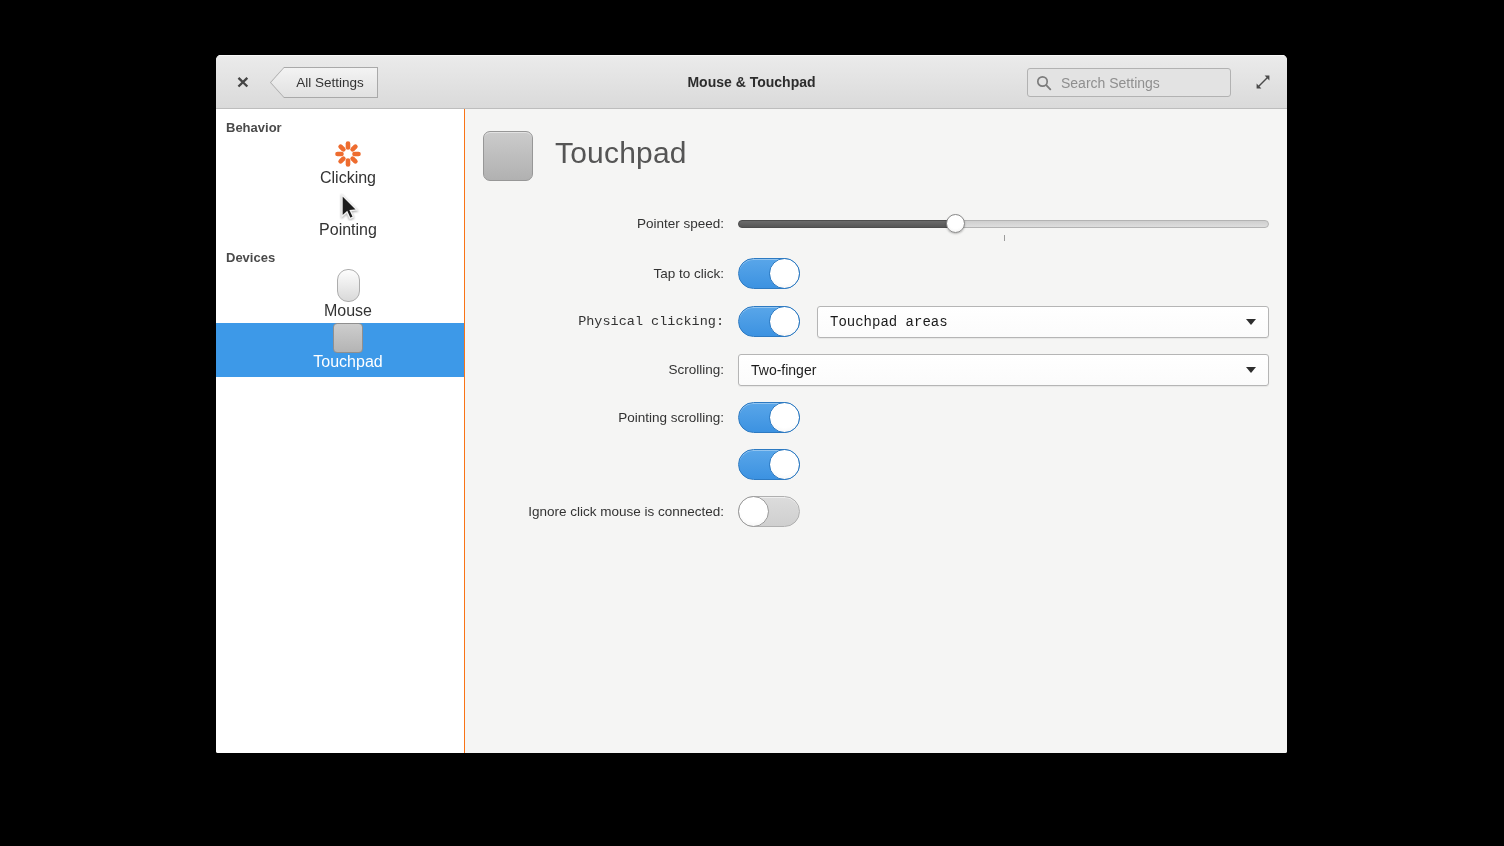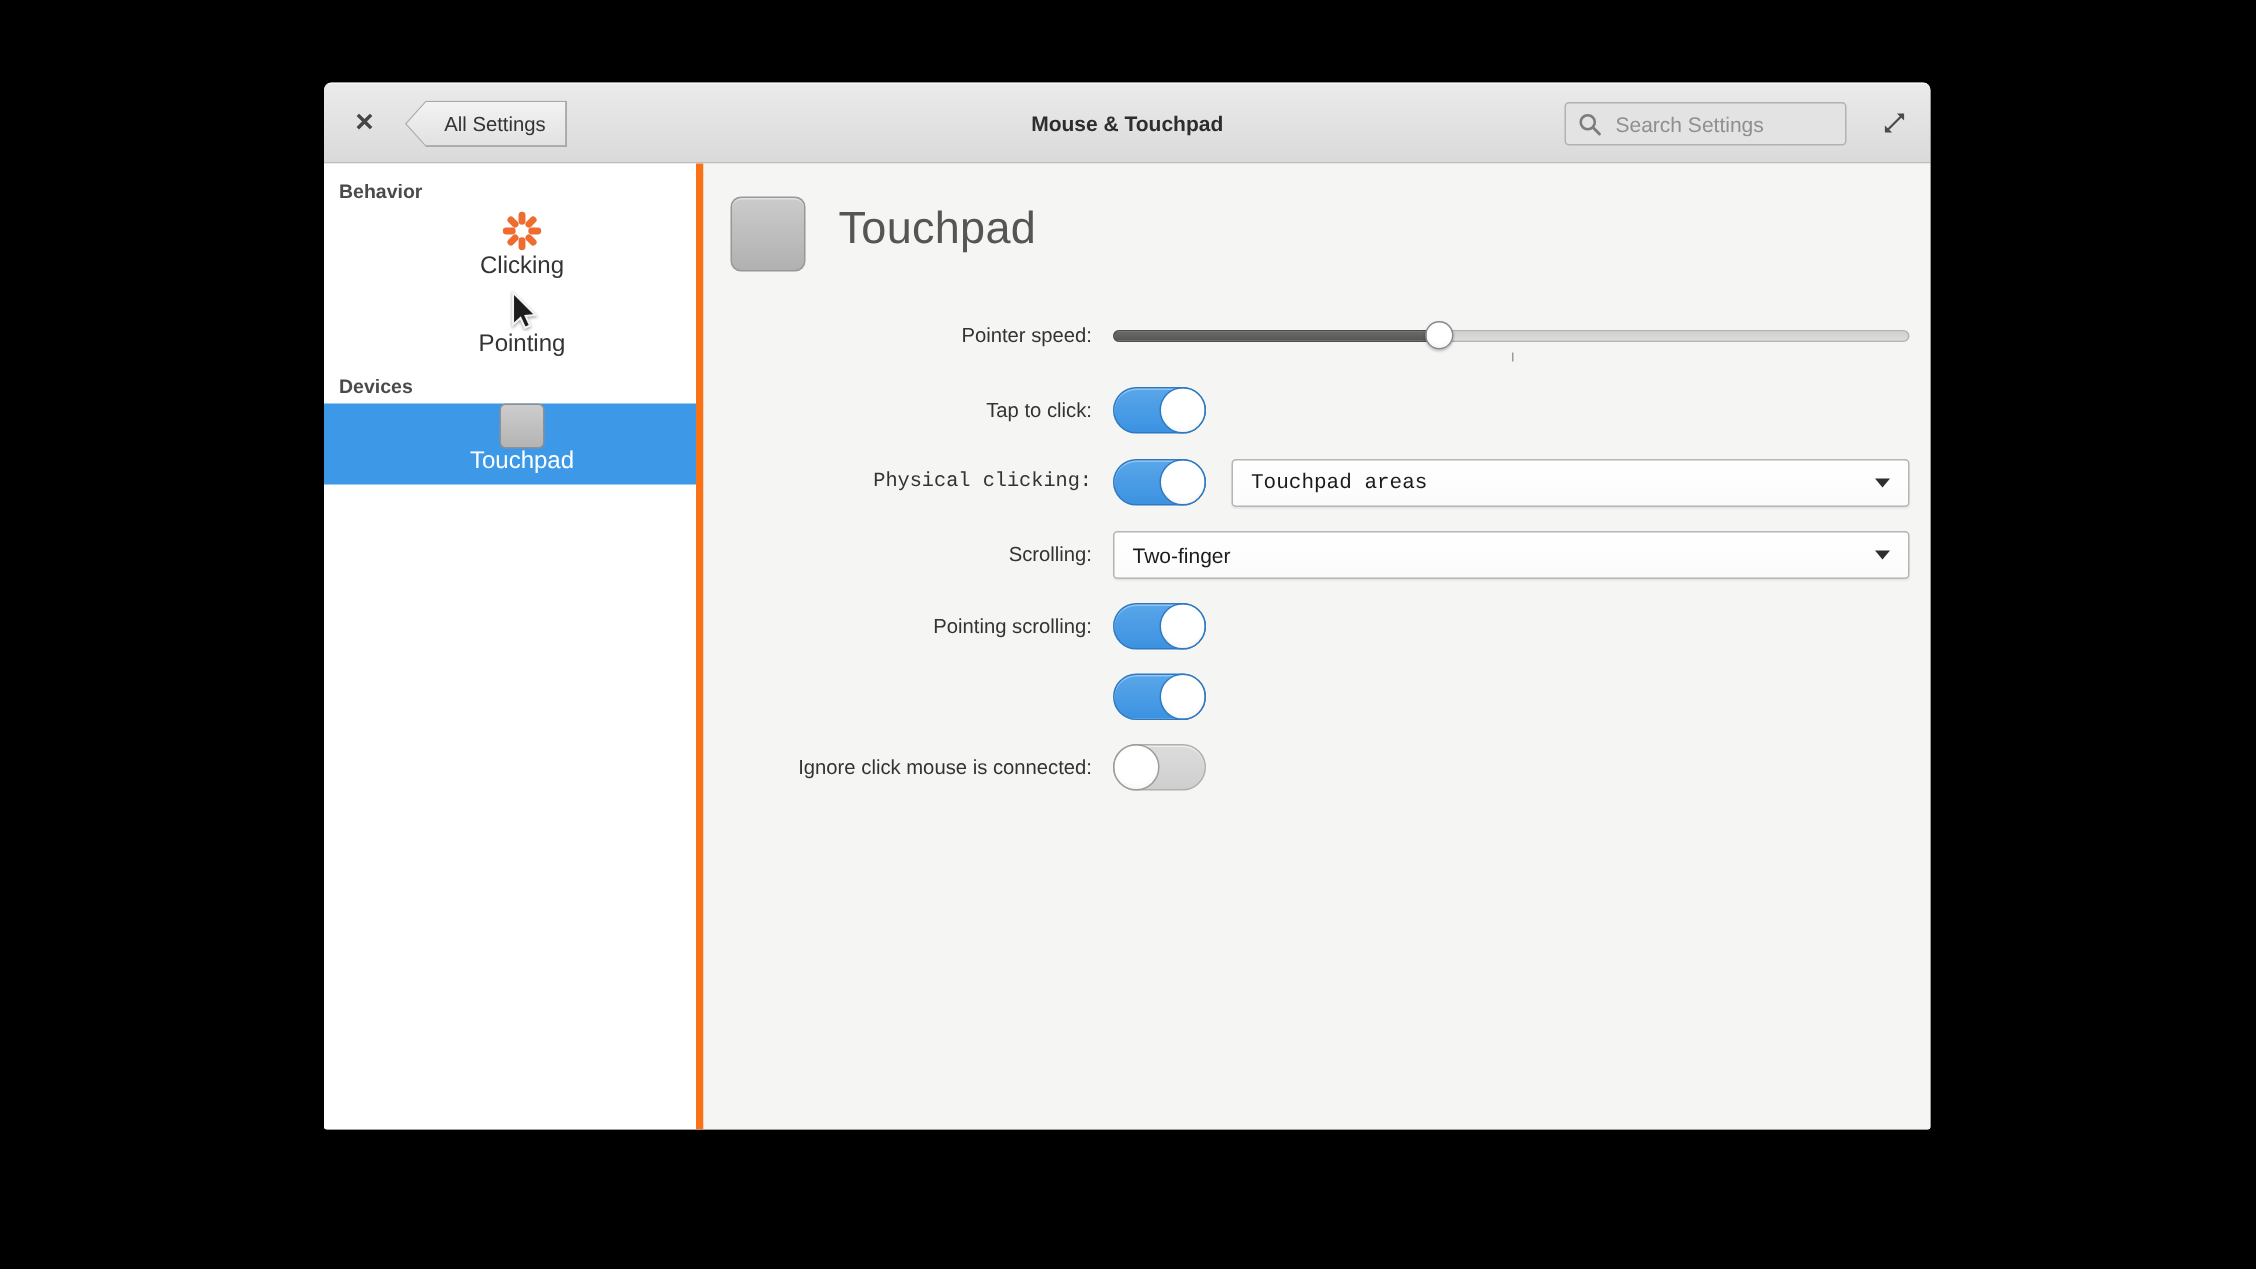--- a/index.html
+++ b/index.html
@@ -38,37 +38,37 @@
     background: linear-gradient(#f3f3f3, #e1e1e1);
     display: flex; align-items: center; justify-content: center;
     padding-left: 12px; font-size: 13.5px; color: #333;
   }
   .win-title {
     position: absolute; left: 0; right: 0; top: 0; height: 53px;
     display: flex; align-items: center; justify-content: center;
     font-size: 14px; font-weight: bold; color: #2d2d2d; pointer-events: none;
   }
   .search-box {
-    position: absolute; right: 56px; top: 13px; width: 188px; height: 29px;
+    position: absolute; right: 56px; top: 13px; width: 204px; height: 29px;
     background: #e3e3e3; border: 1px solid #b2b2b2; border-radius: 3px;
     display: flex; align-items: center; box-sizing: border-box; padding: 0 8px; margin-left: 31px;
   }
   .search-box svg { flex: 0 0 auto; margin-right: 7px; }
   .search-box input {
     border: none; outline: none; background: transparent; width: 100%;
     font-family: "Liberation Sans", sans-serif; font-size: 14px; color: #444;
   }
   .search-box input::placeholder { color: #8f8f8f; opacity: 1; }
   .maximize-btn { position: absolute; right: 14px; top: 17px; width: 20px; height: 20px; display: flex; align-items: center; justify-content: center; }
 
   
   .win-body { position: absolute; top: 54px; left: 0; right: 0; bottom: 0; display: flex; }
   .sidebar {
     width: 248px; flex: 0 0 248px; background: #ffffff;
-    border-right: 5px solid #f97316; padding-top: 8px; box-sizing: content-box;
+    border-right: 1px solid #f97316; padding-top: 8px; box-sizing: content-box;
   }
   .section-header {
     height: 22px; line-height: 22px; padding-left: 10px;
     font-size: 13px; font-weight: bold; color: #4a4a4a;
   }
   .section-header.second { }
   .side-item { height: 54px; display: flex; align-items: center; flex-direction: column; }
   .side-item .icon-cell { width: 30px; margin-left: 16px; display: flex; align-items: center; justify-content: center; }
   .side-item .side-label { margin-left: 16px; font-size: 16px; color: #333; }
   .side-item.selected { background: var(--accent, #3d99e8); }
@@ -210,20 +210,26 @@
           <span class="icon-cell">
             <svg width="26" height="28" viewBox="0 0 26 28">
               <path d="M7 2 L7 23.5 L12 19 L15 25.6 L18.4 24 L15.4 17.6 L22 17 Z" fill="#1c1c1c" stroke="#f2f2f2" stroke-width="1.4" style="filter: drop-shadow(0 1px 1px rgba(0,0,0,0.35));"></path>
             </svg>
           </span>
           <span class="side-label">Pointing</span>
         </div>
 
         <div class="section-header second">Devices</div>
 
+        <div class="side-item">
+          <span class="icon-cell">
+            <span class="mouse-shape"></span>
+          </span>
+          <span class="side-label">Mouse</span>
+        </div>
 
         <div class="side-item selected">
           <span class="icon-cell">
             <span class="touchpad-shape"></span>
           </span>
           <span class="side-label">Touchpad</span>
         </div>
       </div>
 
       <div class="content">

